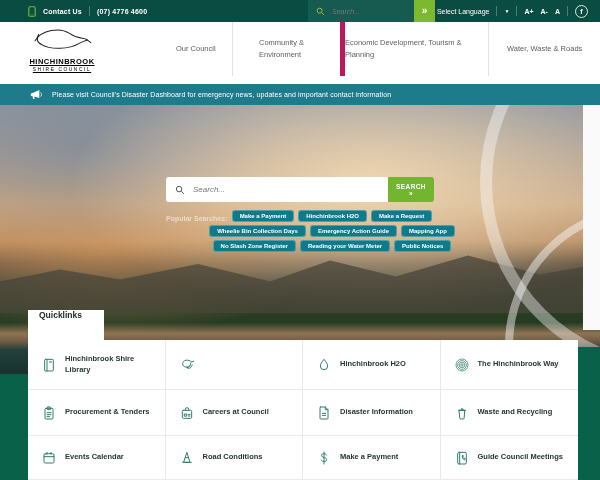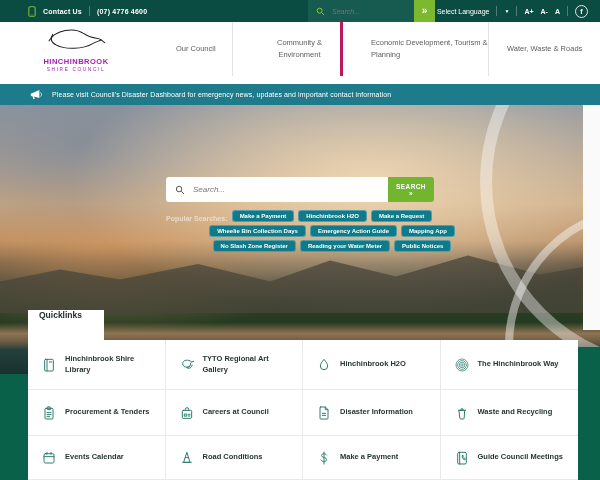--- a/index.html
+++ b/index.html
@@ -16,29 +16,29 @@
   .tb-search input{background:transparent;border:none;outline:none;color:rgba(255,255,255,.85);font-style:italic;font-size:7px;width:70px;font-family:"Liberation Sans",sans-serif;}
   .tb-go{position:absolute;left:414px;top:0;width:21px;height:22px;background:#7cb92e;border:none;color:#fff;font-size:10px;font-weight:bold;line-height:22px;text-align:center;padding:0;cursor:pointer;}
   .tb-right{position:absolute;right:12px;top:0;height:22px;display:flex;align-items:center;gap:7px;color:#fff;}
   .tb-lang{font-size:7px;}
   .tb-caret{font-size:5px;}
   .tb-font{font-size:7px;font-weight:bold;}
   .tb-fb{width:13px;height:13px;border:1px solid rgba(255,255,255,.85);border-radius:50%;font-size:7px;font-weight:bold;display:flex;align-items:center;justify-content:center;box-sizing:border-box;}
 
   
   .header{position:absolute;left:0;top:22px;width:600px;height:62px;background:#fff;z-index:5;}
-  .logo{position:absolute;left:28px;top:4px;width:96px;text-align:center;color:#a21caf;}
+  .logo{position:absolute;left:14px;top:4px;width:96px;text-align:center;color:#000000;text-decoration:underline;}
   .logo-title{font-size:7.5px;font-weight:bold;letter-spacing:.5px;margin-top:1px;}
   .logo-sub{font-size:4.8px;letter-spacing:1.6px;margin-top:1px;}
   .nav{position:absolute;right:0;top:0;height:54px;display:flex;}
   .nav-item{display:flex;align-items:center;box-sizing:border-box;font-size:7.5px;color:#5c615e;line-height:1.55;cursor:pointer;}
   .nav-item .lbl{display:block;}
   .nav-i0{width:72px;padding-left:16px;}
-  .nav-i1{width:108px;padding-left:26px;border-left:1px solid #e2e2e2;text-align:center;}
-  .nav-i2{width:148px;padding-left:28px;border-left:3px solid #be185d;}
+  .nav-i1{width:108px;padding-left:26px;border-left:1px solid #e2e2e2;}
+  .nav-i2{width:148px;border-left:5px solid #be185d;}
   .nav-i3{width:112px;padding-left:18px;border-left:1px solid #e2e2e2;}
 
   
   .notice{position:absolute;left:0;top:84px;width:600px;height:21px;background:#1d7b8b;display:flex;align-items:center;padding-left:30px;gap:9px;box-sizing:border-box;z-index:5;cursor:pointer;}
   .notice-text{color:#fff;font-size:7px;letter-spacing:.1px;}
 
   
   .hero{position:absolute;left:0;top:105px;width:600px;height:272px;overflow:hidden;z-index:1;
     background:
       radial-gradient(ellipse 430px 190px at 62% 28%, rgba(240,216,180,.95), rgba(240,216,180,0) 70%),
@@ -206,21 +206,20 @@
     </div>
 
     <div class="ql-cell">
       <svg class="qicon" width="16" height="16" viewBox="0 0 24 24">
           <g fill="none" stroke="#2e7d6e" stroke-width="1.5" stroke-linecap="round">
             <path d="M19 7.5C14 2.5 5.5 4.5 5.5 10.2c0 5 7 6.5 10 3.2"></path>
             <path d="M17.3 9.5c.9 3.5-2 6.8-5.8 6.3 2.6 2.5 7.6.8 8.2-3.8"></path>
             <path d="M19 7.5l3-1"></path>
           </g>
         </svg>
-      <span class="ql-label">TYTO Regional Art Gallery</span>
     </div>
 
     <div class="ql-cell">
       <svg class="qicon" width="16" height="16" viewBox="0 0 24 24">
           <path d="M12 3.5c3.2 4.2 5.5 6.8 5.5 10a5.5 5.5 0 1 1-11 0c0-3.2 2.3-5.8 5.5-10z" fill="none" stroke="#2e7d6e" stroke-width="1.5"></path>
         </svg>
       <span class="ql-label">Hinchinbrook H2O</span>
     </div>
 
     <div class="ql-cell">

